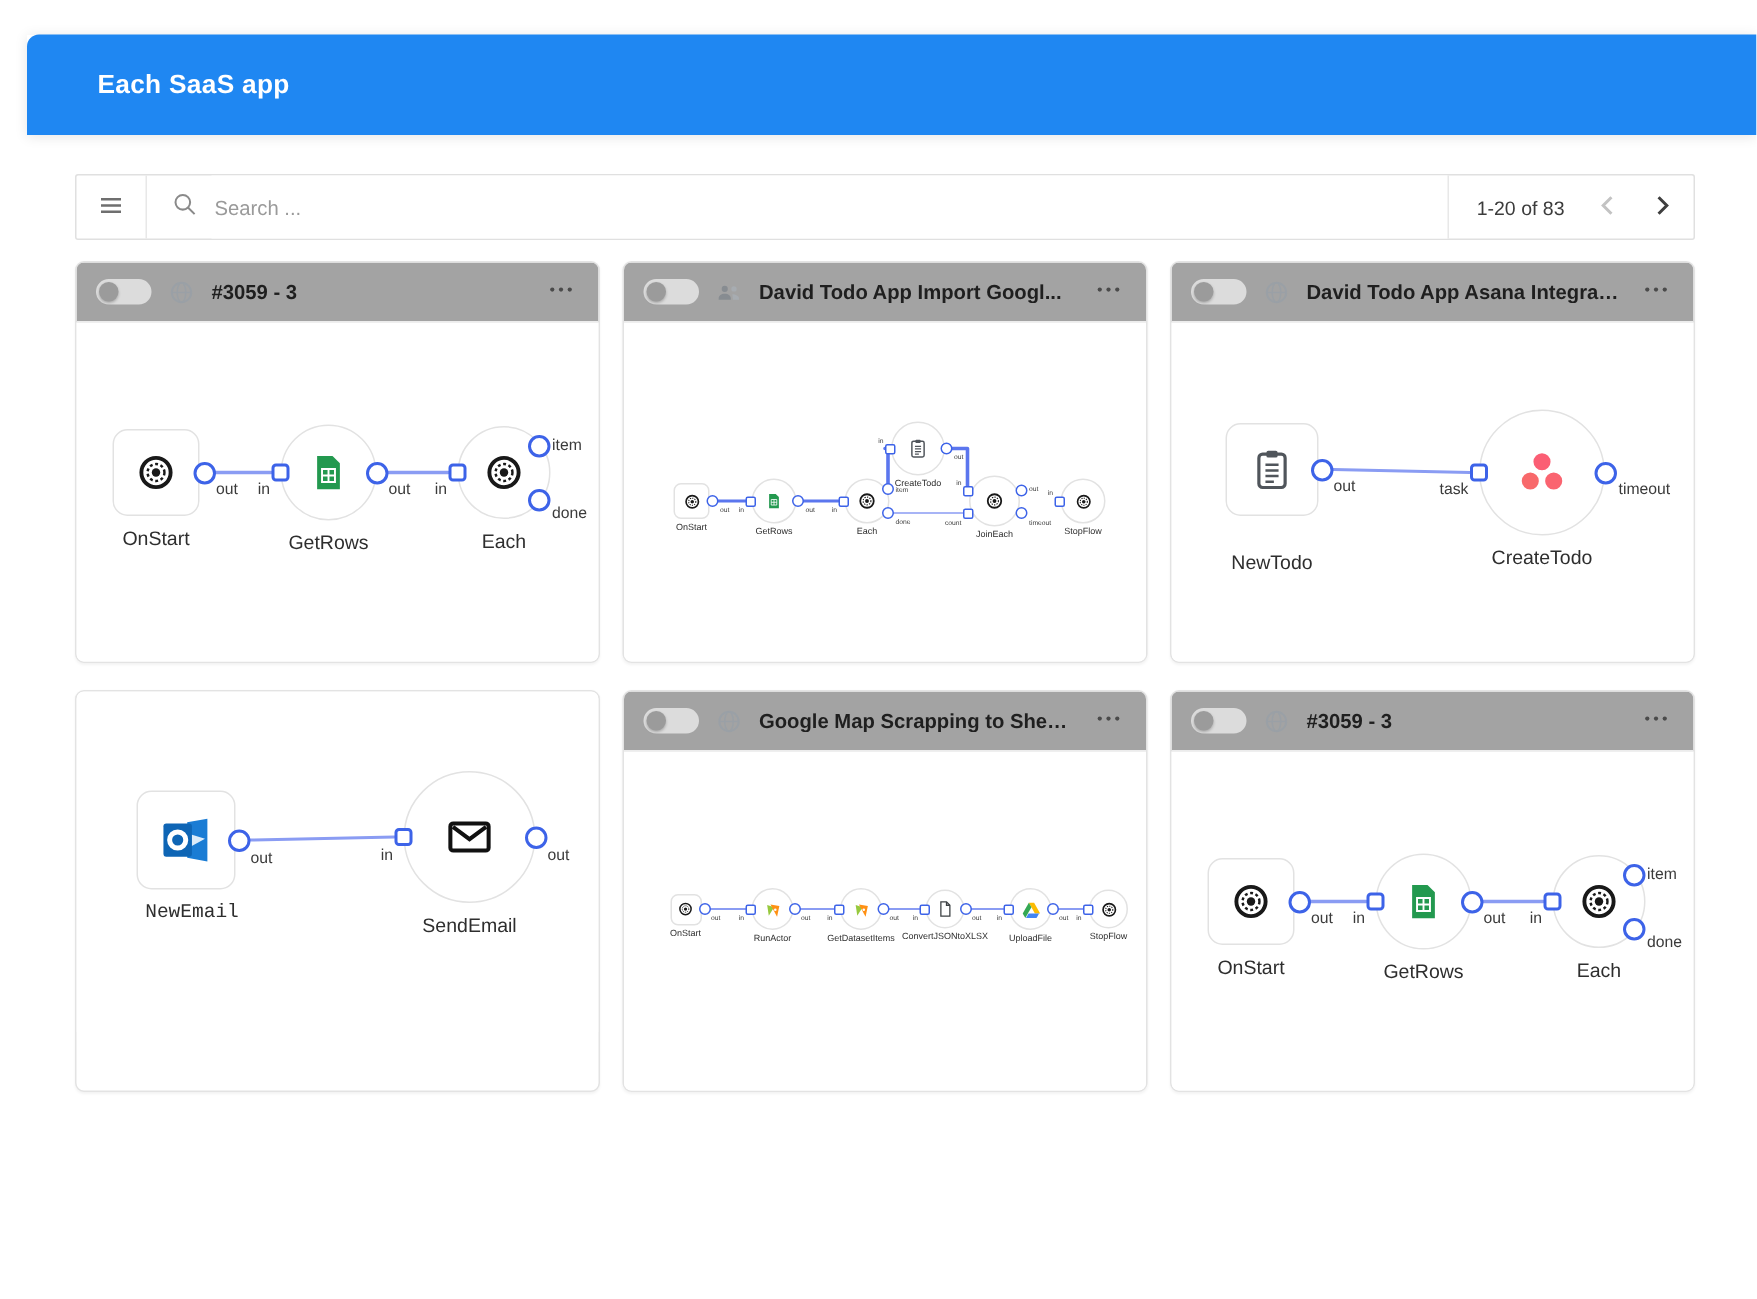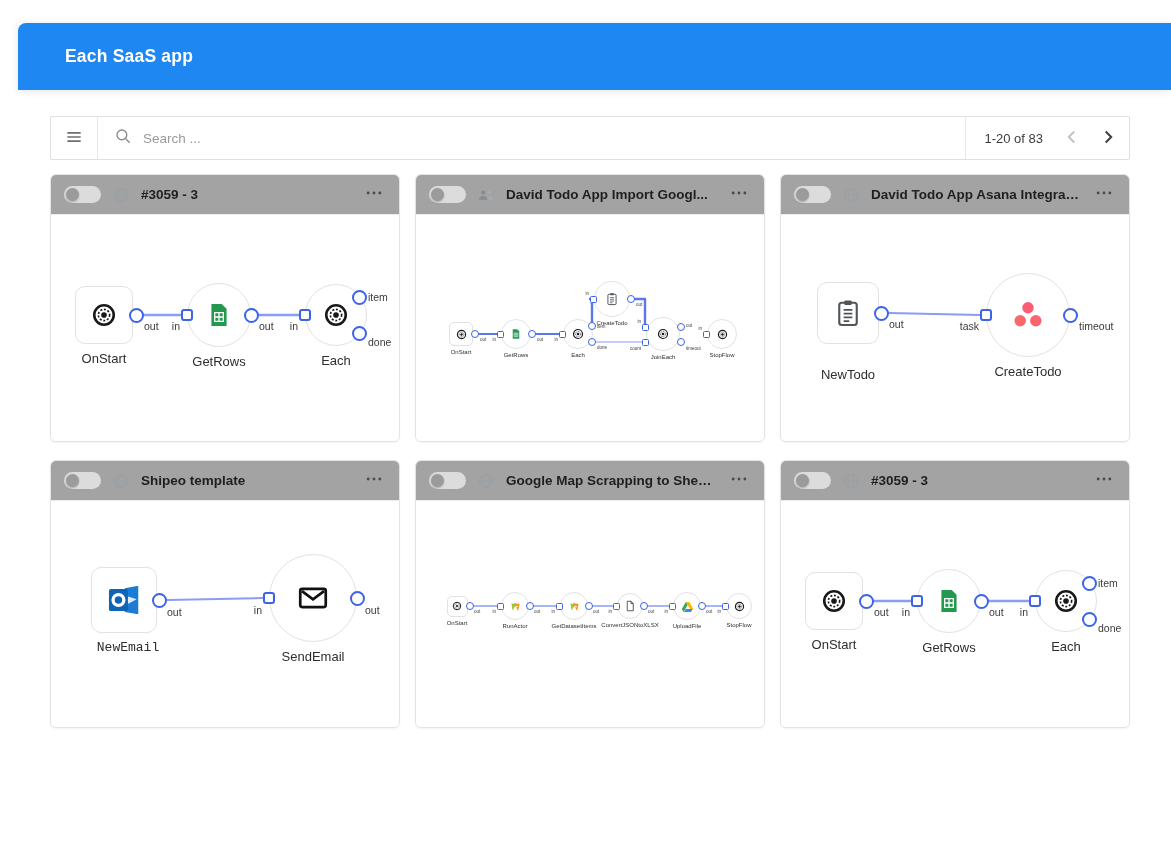--- a/index.html
+++ b/index.html
@@ -362,42 +362,20 @@
           <div class="nlabel" style="left: 247px; top: 149px;">CreateTodo</div>
           <span class="port out" style="left: 92.5px; top: 90.5px; width: 15px; height: 15px;"></span>
           <span class="plabel" style="left: 108px; top: 103px;">out</span>
           <span class="port in" style="left: 199px; top: 94px; width: 12px; height: 12px;"></span>
           <span class="plabel ra" style="left: 198px; top: 105px;">task</span>
           <span class="port out" style="left: 281.5px; top: 92.5px; width: 15px; height: 15px;"></span>
           <span class="plabel" style="left: 298px; top: 105px;">timeout</span>
         </div>
       </div>
       <div class="card">
-        <div class="card-header">
-          <span class="toggle">
-            <span class="knob"></span>
-          </span>
-          <span class="hicon">
-            <svg width="18" height="18" viewBox="0 0 24 24">
-              <circle cx="12" cy="12" r="8.6" fill="none" stroke="#9aa0a6" stroke-width="1.8"></circle>
-              <ellipse cx="12" cy="12" rx="3.8" ry="8.6" fill="none" stroke="#9aa0a6" stroke-width="1.3"></ellipse>
-              <path d="M3.6 12h16.8" stroke="#9aa0a6" stroke-width="1.3"></path>
-            </svg>
-          </span>
-          <span class="card-title">Shipeo template</span>
-          <button class="menu-btn">
-            <span><svg width="20" height="20" viewBox="0 0 24 24">
-                <g fill="#4a4a4a">
-                  <circle cx="5" cy="12" r="1.7"></circle>
-                  <circle cx="12" cy="12" r="1.7"></circle>
-                  <circle cx="19" cy="12" r="1.7"></circle>
-                </g>
-              </svg></span>
-          </button>
-        </div>
         <div class="canvas lg">
           <svg class="edges" width="348" height="227">
             <polyline points="116,99 212,97" fill="none" stroke="#8a9cf3" stroke-width="2" stroke-linejoin="round" stroke-linecap="round"></polyline>
           </svg>
           <div class="node square" style="left: 40px; top: 66px; width: 66px; height: 66px;">
             <span style="display:flex">
               <svg width="38" height="38" viewBox="0 0 24 24">
                 <path d="M12.5 4.5L21 3v18l-8.5-1.5z" fill="#1a7cd4"></path>
                 <path d="M13.5 9.5l6.5 2-6.5 3.5z" fill="#fff" opacity=".85"></path>
                 <rect x="2.5" y="5" width="12" height="14" rx="1.2" fill="#0e65b5"></rect>

